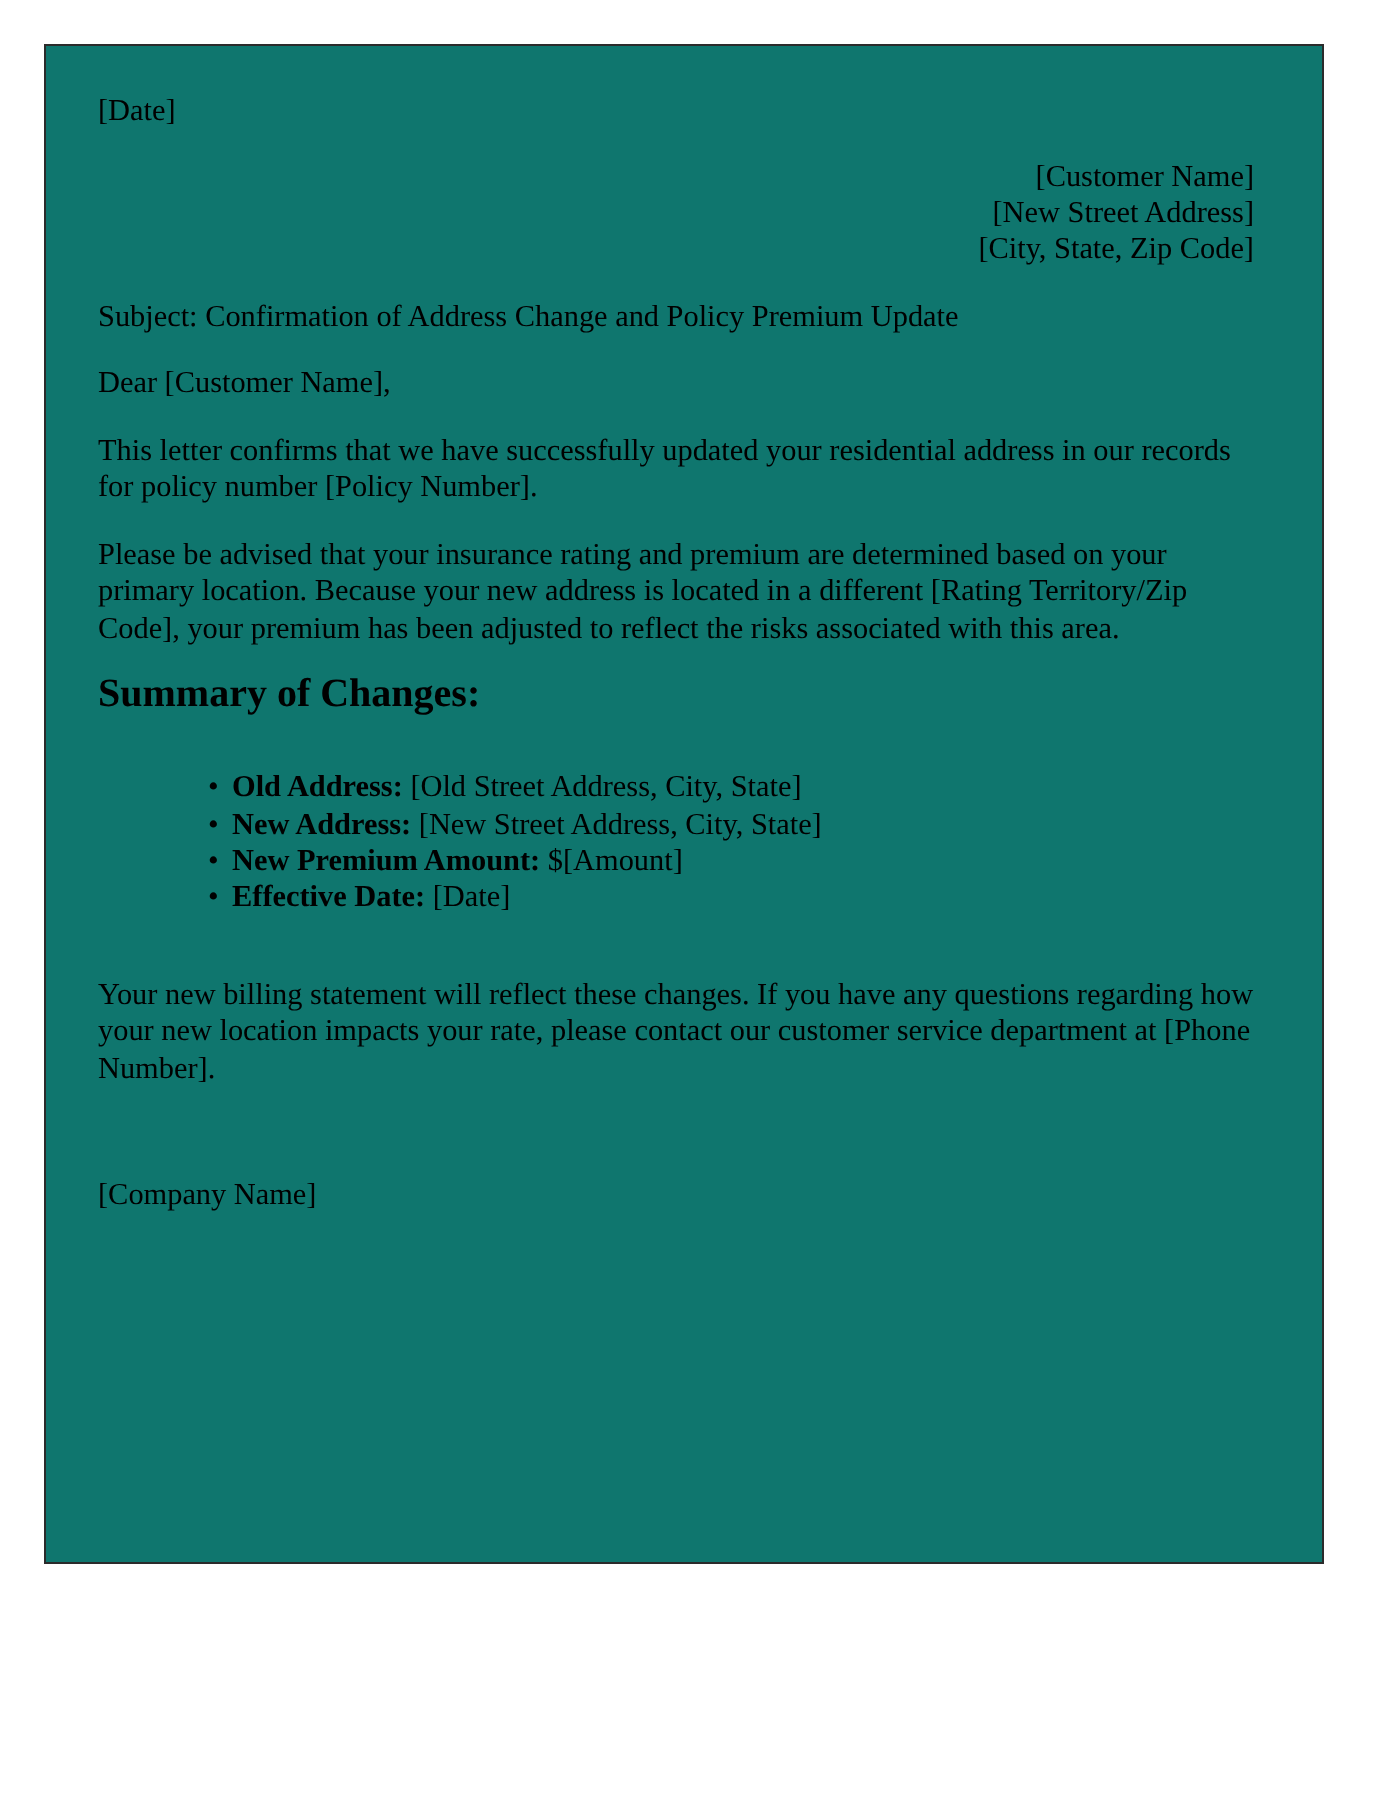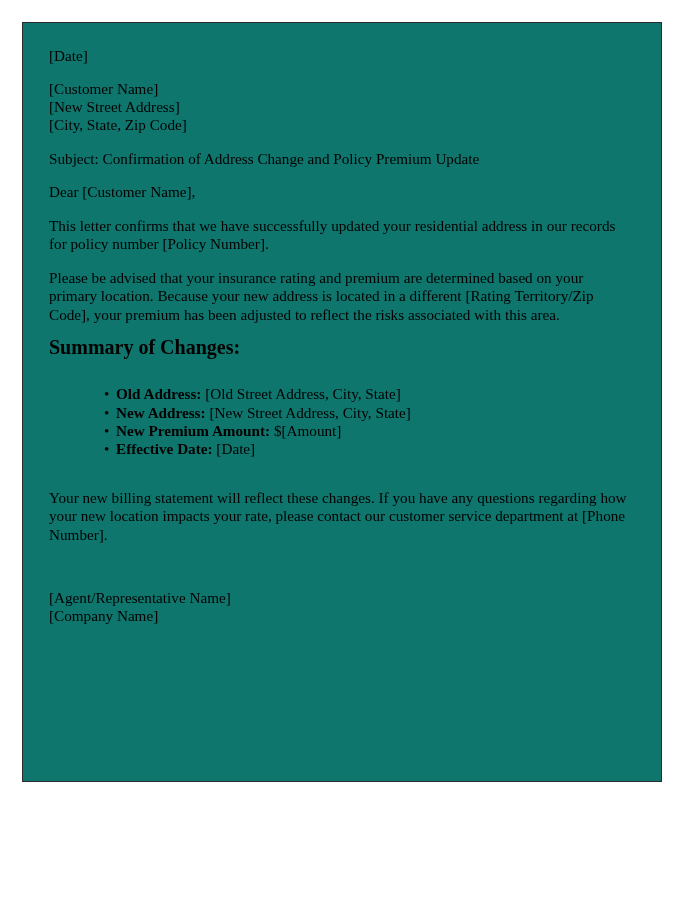--- a/index.html
+++ b/index.html
@@ -42,20 +42,21 @@
     text-align: left;
   }
   .block-gap {
     height: 15px;
   }
   .block-gap-sm {
     height: 14px;
   }
   .addr-block .line {
     line-height: 18.2px;
+    text-align: right;
   }
   .summary-heading {
     font-size: 20px;
     font-weight: bold;
     line-height: 18px;
     margin: 0;
   }
   ul.changes-list {
     margin: 15px;
     padding: 0 0 0 40px;
@@ -148,18 +149,17 @@
 
     <div class="block-gap"></div>
 
 
     <div class="block-gap"></div>
 
 
     <div class="block-gap"></div>
 
     <div class="sig-block">
-      <p class="line">[Agent/Representative Name]</p>
       <p class="line">[Company Name]</p>
     </div>
 
   </div>
 </div>
 
 </body></html>

